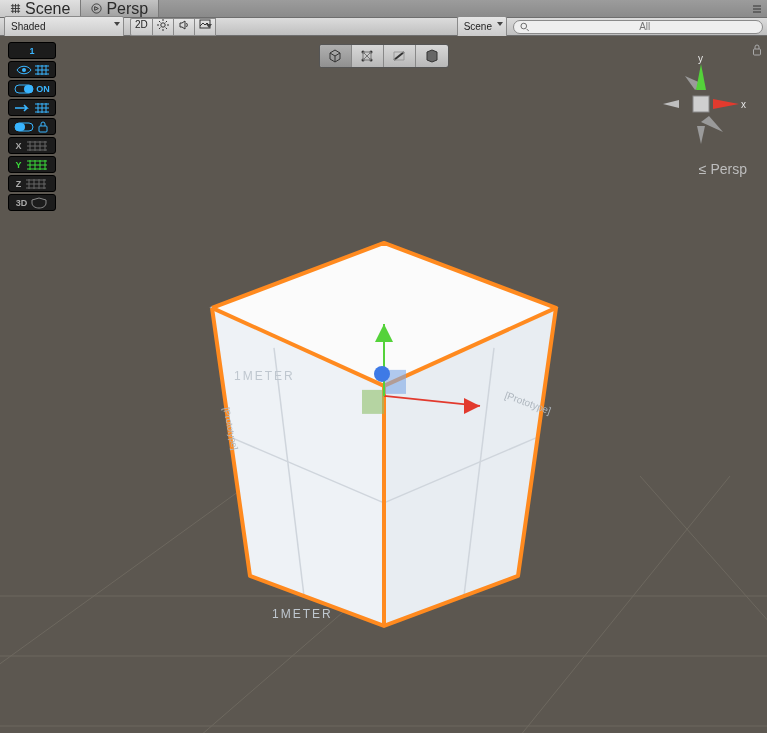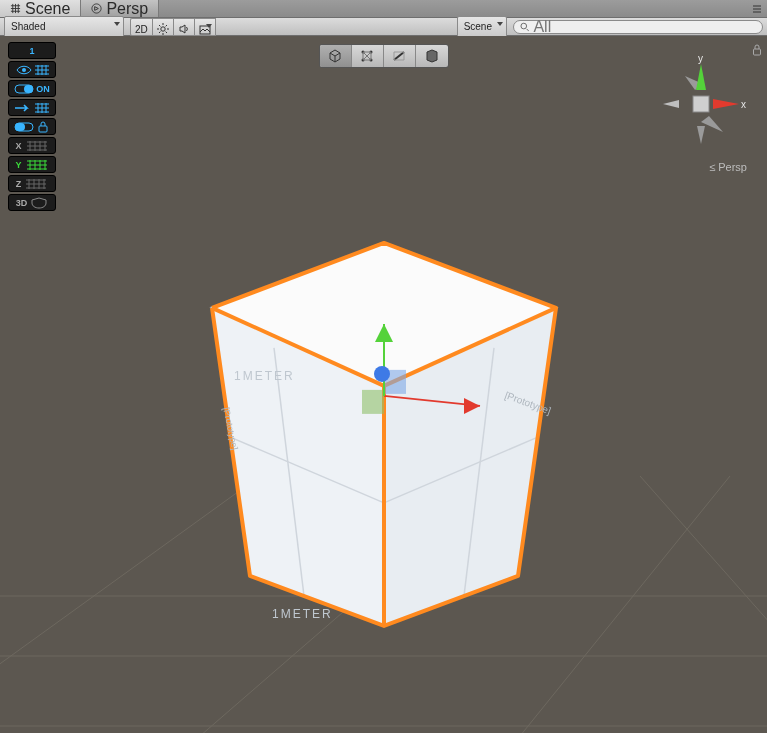--- a/index.html
+++ b/index.html
@@ -10,49 +10,49 @@
   .tab { padding: 0 10px; display: flex; align-items: center; gap: 4px; border-right: 1px solid #7a7a7a; cursor: pointer; }
   .tab.active { background: linear-gradient(#e0e0e0,#c8c8c8); }
   .tab svg { width: 11px; height: 11px; }
   .tab-spacer { flex: 1; background: linear-gradient(#9c9c9c,#8a8a8a); }
   .tab-menu { width: 20px; background: linear-gradient(#9c9c9c,#8a8a8a); display:flex; align-items:center; justify-content:center; cursor:pointer; }
 
   
   .toolbar { height: 18px; background: linear-gradient(#dcdcdc,#bfbfbf); border-bottom: 1px solid #6e6e6e; display:flex; align-items:center; font-size:10px; color:#222; gap:6px; padding:0 4px; }
   .dropdown { background: linear-gradient(#e6e6e6,#c9c9c9); border:1px solid #8a8a8a; border-radius:2px; height:22px; padding:0 14px 0 6px; display:flex; align-items:center; position:relative; cursor:pointer; }
   .dropdown::after { content:""; position:absolute; right:3px; top:5px; border-left:3px solid transparent; border-right:3px solid transparent; border-top:4px solid #444; }
-  .tb-btn { height:18px; min-width:20px; padding:0 4px; display:flex; align-items:flex-end; justify-content:center; background:linear-gradient(#e6e6e6,#c9c9c9); border:1px solid #8a8a8a; border-radius:2px; cursor:pointer; }
+  .tb-btn { height:18px; min-width:20px; padding:0 4px; display:flex; align-items:flex-start; justify-content:center; background:linear-gradient(#e6e6e6,#c9c9c9); border:1px solid #8a8a8a; border-radius:2px; cursor:pointer; }
   .tb-seg { display:flex; }
   .tb-seg .tb-btn { border-radius:0; border-right:none; }
   .tb-seg .tb-btn:first-child { border-radius:2px 0 0 2px; }
   .tb-seg .tb-btn:last-child { border-radius:0 2px 2px 0; border-right:1px solid #8a8a8a; }
   .spacer { flex:1; }
   .search { flex:0 0 250px; height:14px; background:#efefef; border:1px solid #8a8a8a; border-radius:7px; display:flex; align-items:center; padding:0 6px; gap:4px; }
-  .search input { border:none; background:transparent; font-size:16px; width:100%; outline:none; color:#555; }
+  .search input { border:none; background:transparent; font-size:10px; width:100%; outline:none; color:#555;text-align:center; }
 
   
   .viewport { position:absolute; left:0; top:36px; right:0; bottom:0; background:#5c5750; overflow:hidden; }
   .viewport svg.grid { position:absolute; inset:0; }
 
   
   .progrid { position:absolute; left:8px; top:6px; display:flex; flex-direction:column; gap:2px; }
   .pg-btn { width:48px; height:17px; border-radius:3px; border:1px solid #000; background:#1c1c1c; display:flex; align-items:center; justify-content:center; color:#39b5ff; font-size:9px; font-weight:bold; cursor:pointer; position:relative; }
   .pg-btn.gray { color:#aaa; }
   .pg-btn.green { color:#3bdc3b; }
 
   
   .toolstrip { position:absolute; left:50%; top:8px; transform:translateX(-50%); display:flex; background:linear-gradient(#d8d8d8,#b8b8b8); border:1px solid #555; border-radius:3px; overflow:hidden; }
   .ts-btn { width:32px; height:22px; display:flex; align-items:center; justify-content:center; border-right:1px solid #888; cursor:pointer; }
   .ts-btn:last-child { border-right:none; }
   .ts-btn.active { background:linear-gradient(#b0b0b0,#909090); }
 
   
   .orient { position:absolute; right:16px; top:8px; width:100px; height:130px; }
   .orient svg { width:100%; height:100%; overflow:visible; }
-  .persp { position:absolute; right:20px; top:125px; color:#bdbdbd; font-size:11px; cursor:pointer; }
+  .persp { position:absolute; right:20px; top:125px; color:#bdbdbd; font-size:14px; cursor:pointer; }
   .lock { position:absolute; right:4px; top:6px; color:#aaa; cursor:pointer; }
 
   
   .cube { position:absolute; left:50%; top:50%; transform:translate(-50%,-48%); pointer-events:none; }
 
   
   .gizmo { position:absolute; left:50%; top:50%; transform:translate(-50%,-48%); pointer-events:none; }
 </style>
 </head>
 <body>

